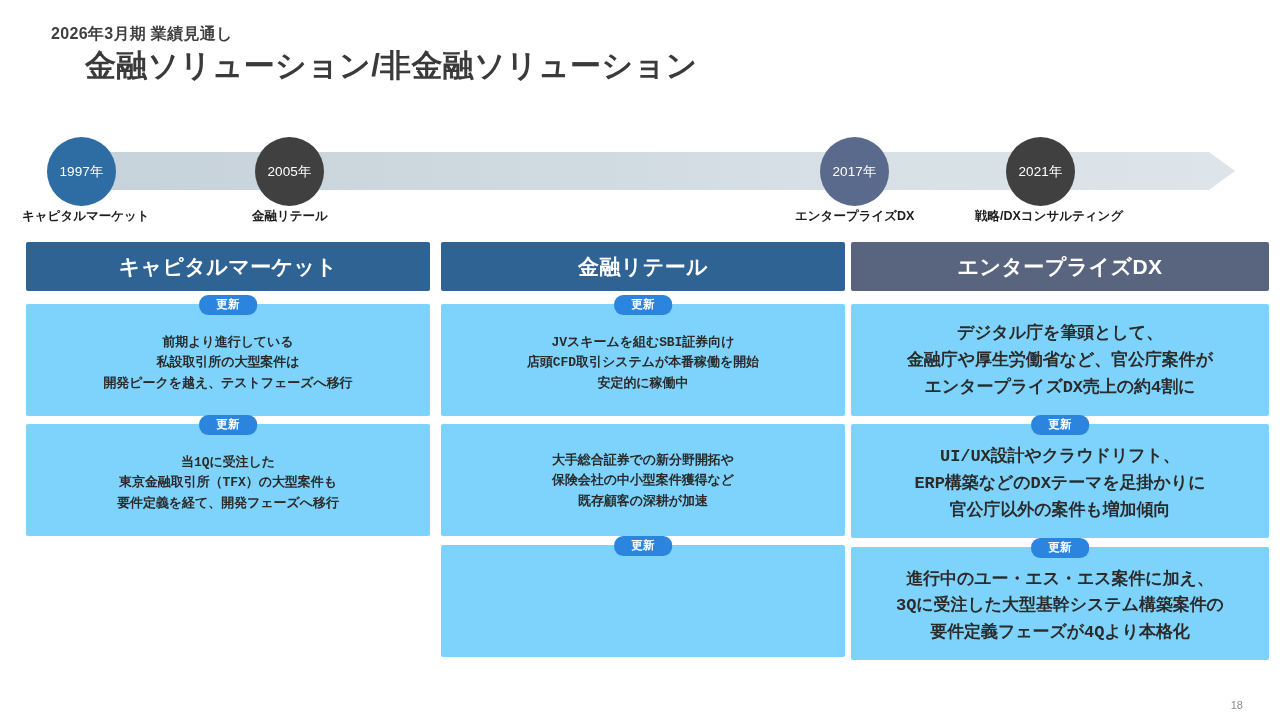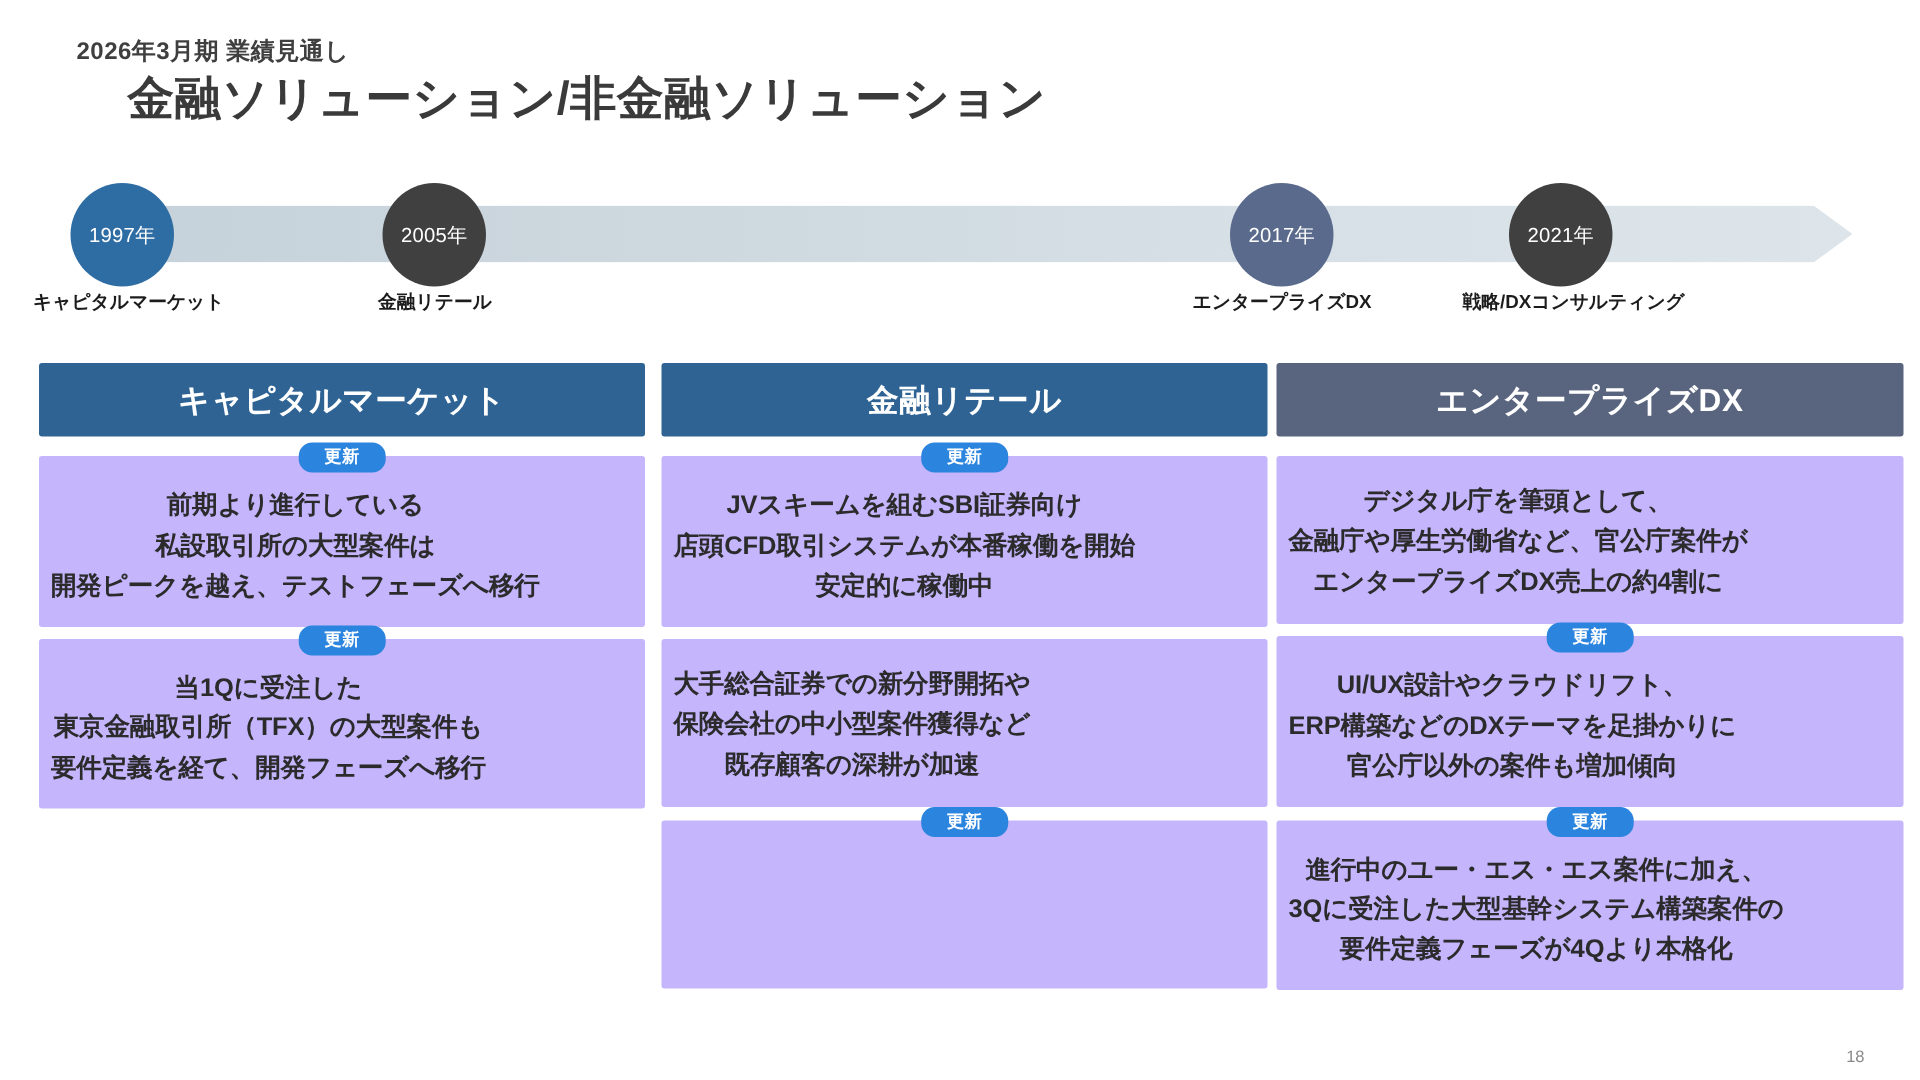--- a/index.html
+++ b/index.html
@@ -18,21 +18,21 @@
     font-size:16px; font-weight:bold; color:#3f3f3f;
     letter-spacing:.02em; white-space:nowrap;
   }
   .title {
     position:absolute; left:49px; top:45px;
     font-size:31px; font-weight:bold; color:#3a3a3a;
     letter-spacing:.01em; white-space:nowrap;margin-left:36px;
   }
 
   
-  .timeline { position:absolute; left:0; top:101px; width:1072px; height:112px; }
+  .timeline { position:absolute; left:0; top:116px; width:1072px; height:112px; }
   .tl-bar {
     position:absolute; left:60px; top:36px;
     width:1175px; height:38px;
     background:linear-gradient(90deg,#c6d2db 0%,#ccd7de 30%,#d5dfe5 62%,#dde5ea 100%);
     clip-path:polygon(0 0, calc(100% - 26px) 0, 100% 50%, calc(100% - 26px) 100%, 0 100%);
   }
   .tl-node { position:absolute; top:0; }
   .tl-circle {
     position:absolute; top:21px; left:0;
     width:69px; height:69px; border-radius:50%;
@@ -55,46 +55,46 @@
 
   .col-head {
     height:49px; border-radius:2px;
     display:flex; align-items:center; justify-content:center;
     color:#ffffff; font-size:21px; font-weight:bold;
     letter-spacing:.02em; white-space:nowrap;
   }
 
   .cell {
     position:relative;
-    background:#c4b5fd;
+    background:#7dd3fc;
     border-radius:2px;
     margin-top:13px;
     padding:16px 8px 13px;
     min-height:112px;
     display:flex; flex-direction:column;
-    align-items:flex-start; justify-content:center;
+    align-items:center; justify-content:center;font-family:Liberation Mono, monospace;
   }
   .cell.r2 { margin-top:8px; }
   .cell.r3 { margin-top:9px; }
   .cell.has-badge { padding-top:20px; }
 
   .badge {
     position:absolute; top:-9px; left:50%;
     transform:translateX(-50%);
     background:#2b84dd;
     color:#ffffff;
     font-size:11.5px; font-weight:bold;
     padding:2px 17px 3px;
     border-radius:9px;
     white-space:nowrap;
     letter-spacing:.03em;
   }
 
   .cell-text {
-    font-size:17px; font-weight:bold; color:#2b2b2b;
+    font-size:13px; font-weight:bold; color:#2b2b2b;
     line-height:1.58; text-align:center;
     letter-spacing:-.005em; white-space:pre-line;
   }
   .col-3 .cell-text { font-size:17px; }
 
   .page-no {
     position:absolute; right:37px; bottom:9px;
     font-size:11px; color:#8a8a8a;
   }
 </style>

